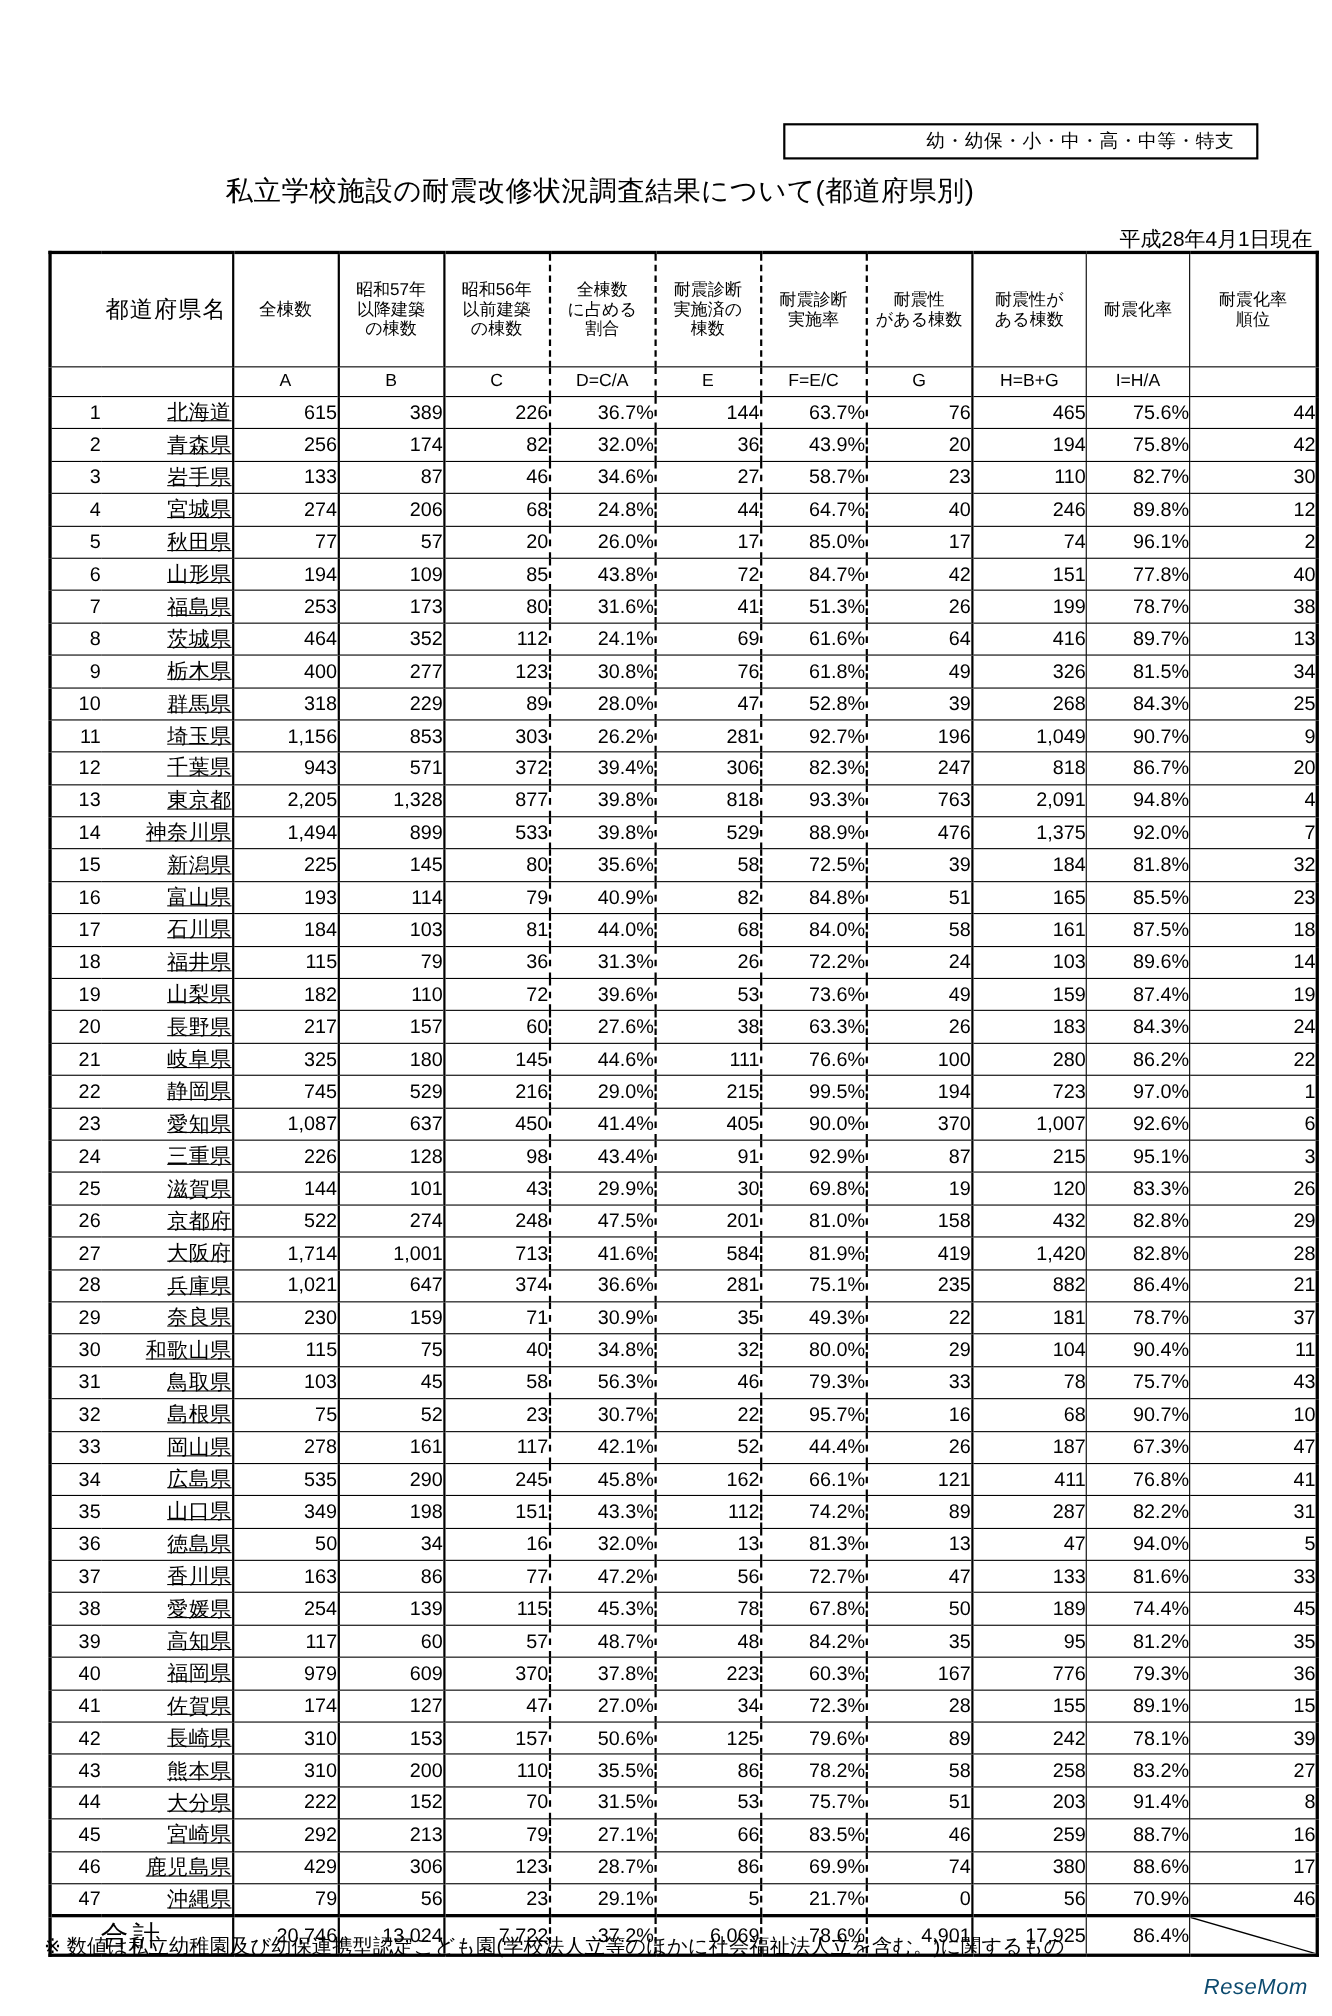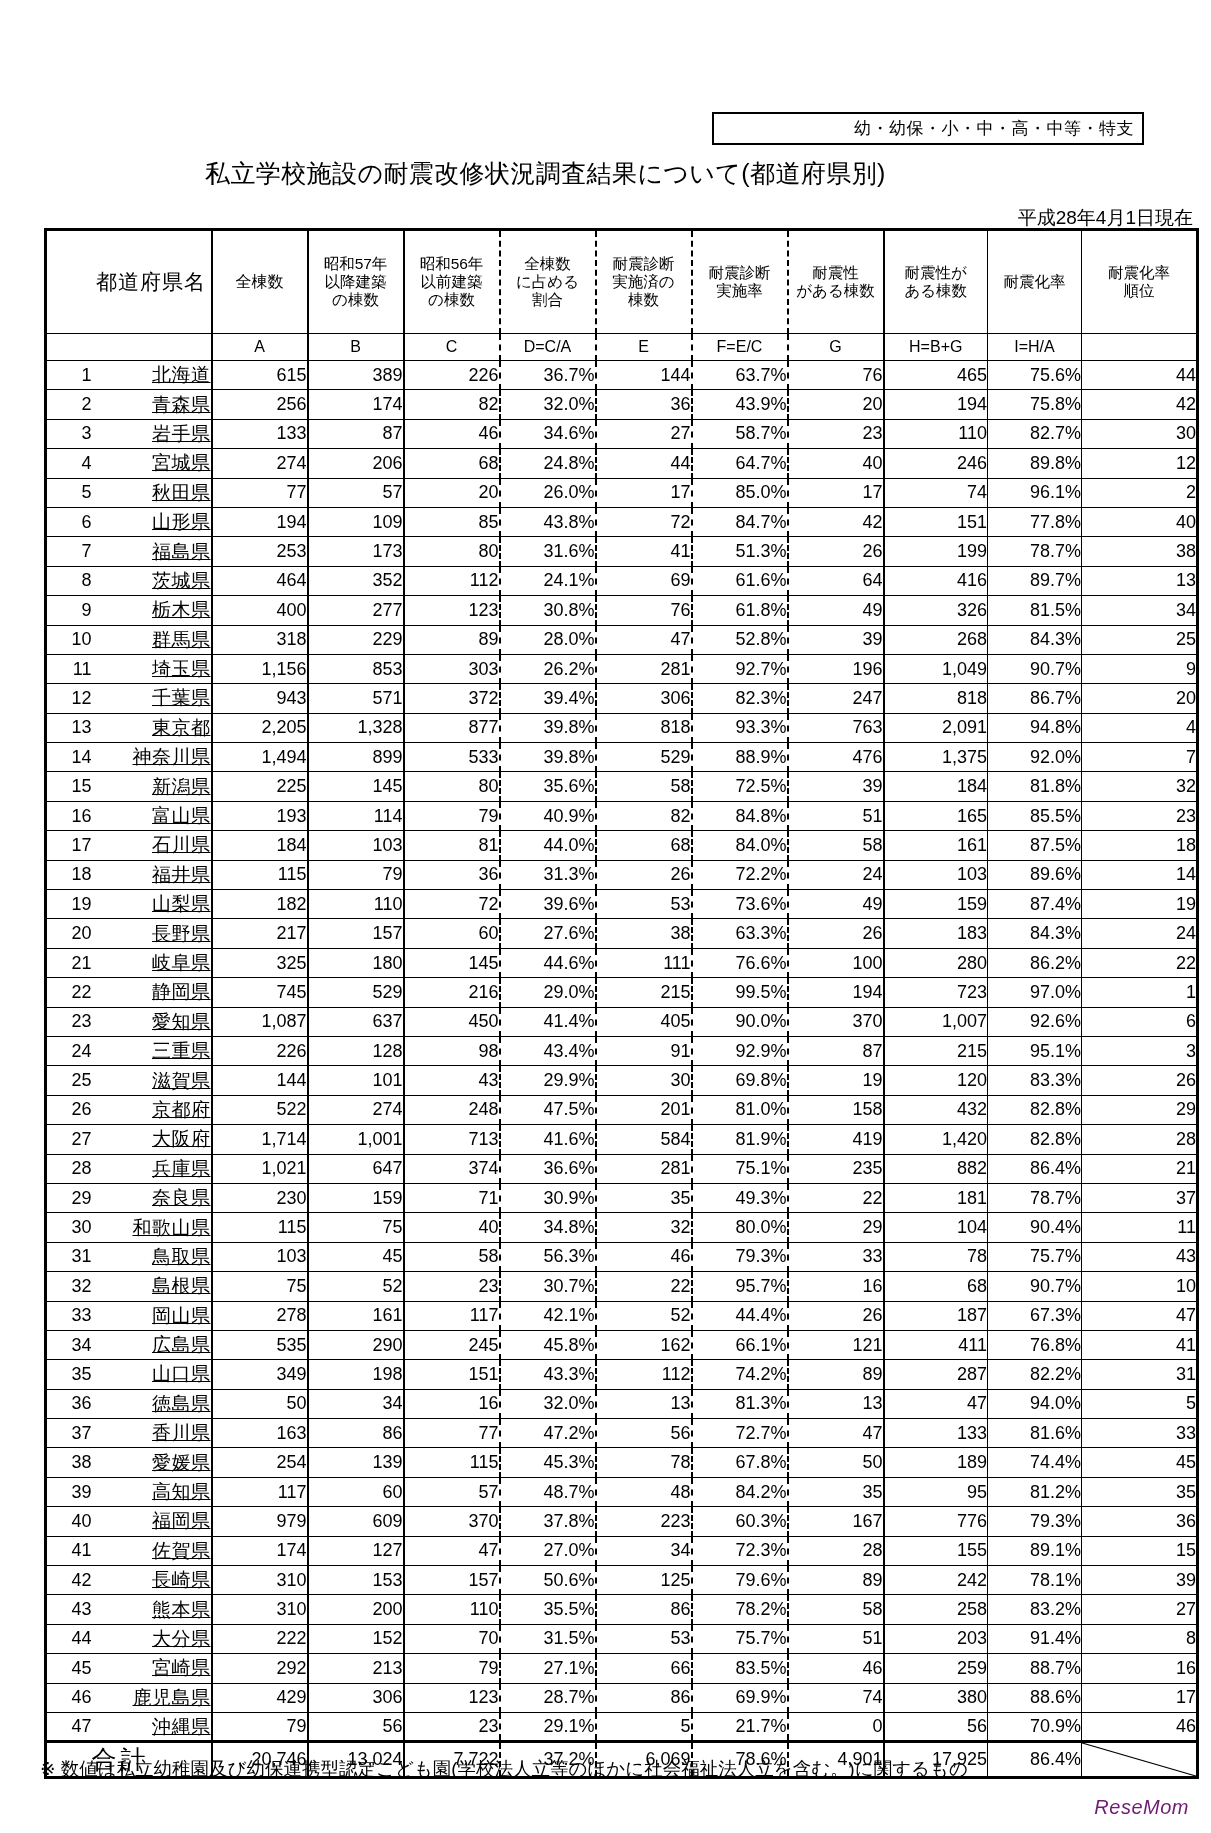--- a/index.html
+++ b/index.html
@@ -28,21 +28,21 @@
     position: absolute;
     left: 712px;
     top: 112px;
     width: 432px;
     height: 33px;
     border: 2px solid #000;
     box-sizing: border-box;
     display: flex;
     align-items: center;
     justify-content: flex-end;
-    padding-right: 8px;
+    padding-right: 20px;
     font-size: 17px;
     letter-spacing: 0.5px;
   }
 
   .doc-title {
     position: absolute;
     left: 205px;
     top: 157px;
     font-size: 25px;
     letter-spacing: 0.4px;
@@ -172,21 +172,21 @@
     line-height: 1.5;
     width: 1100px;
   }
   .footnote .fn-l2 { padding-left: 28px; display: block; }
 
   .watermark {
     position: absolute;
     right: 22px;
     bottom: 14px;
     font-size: 20px;
-    color: #701a75;
+    color: #0c4a6e;
     font-style: italic;
     letter-spacing: 0.5px;
   }
 </style>
 </head>
 <body>
 
 <div class="page">
 
   <div class="category-badge">

